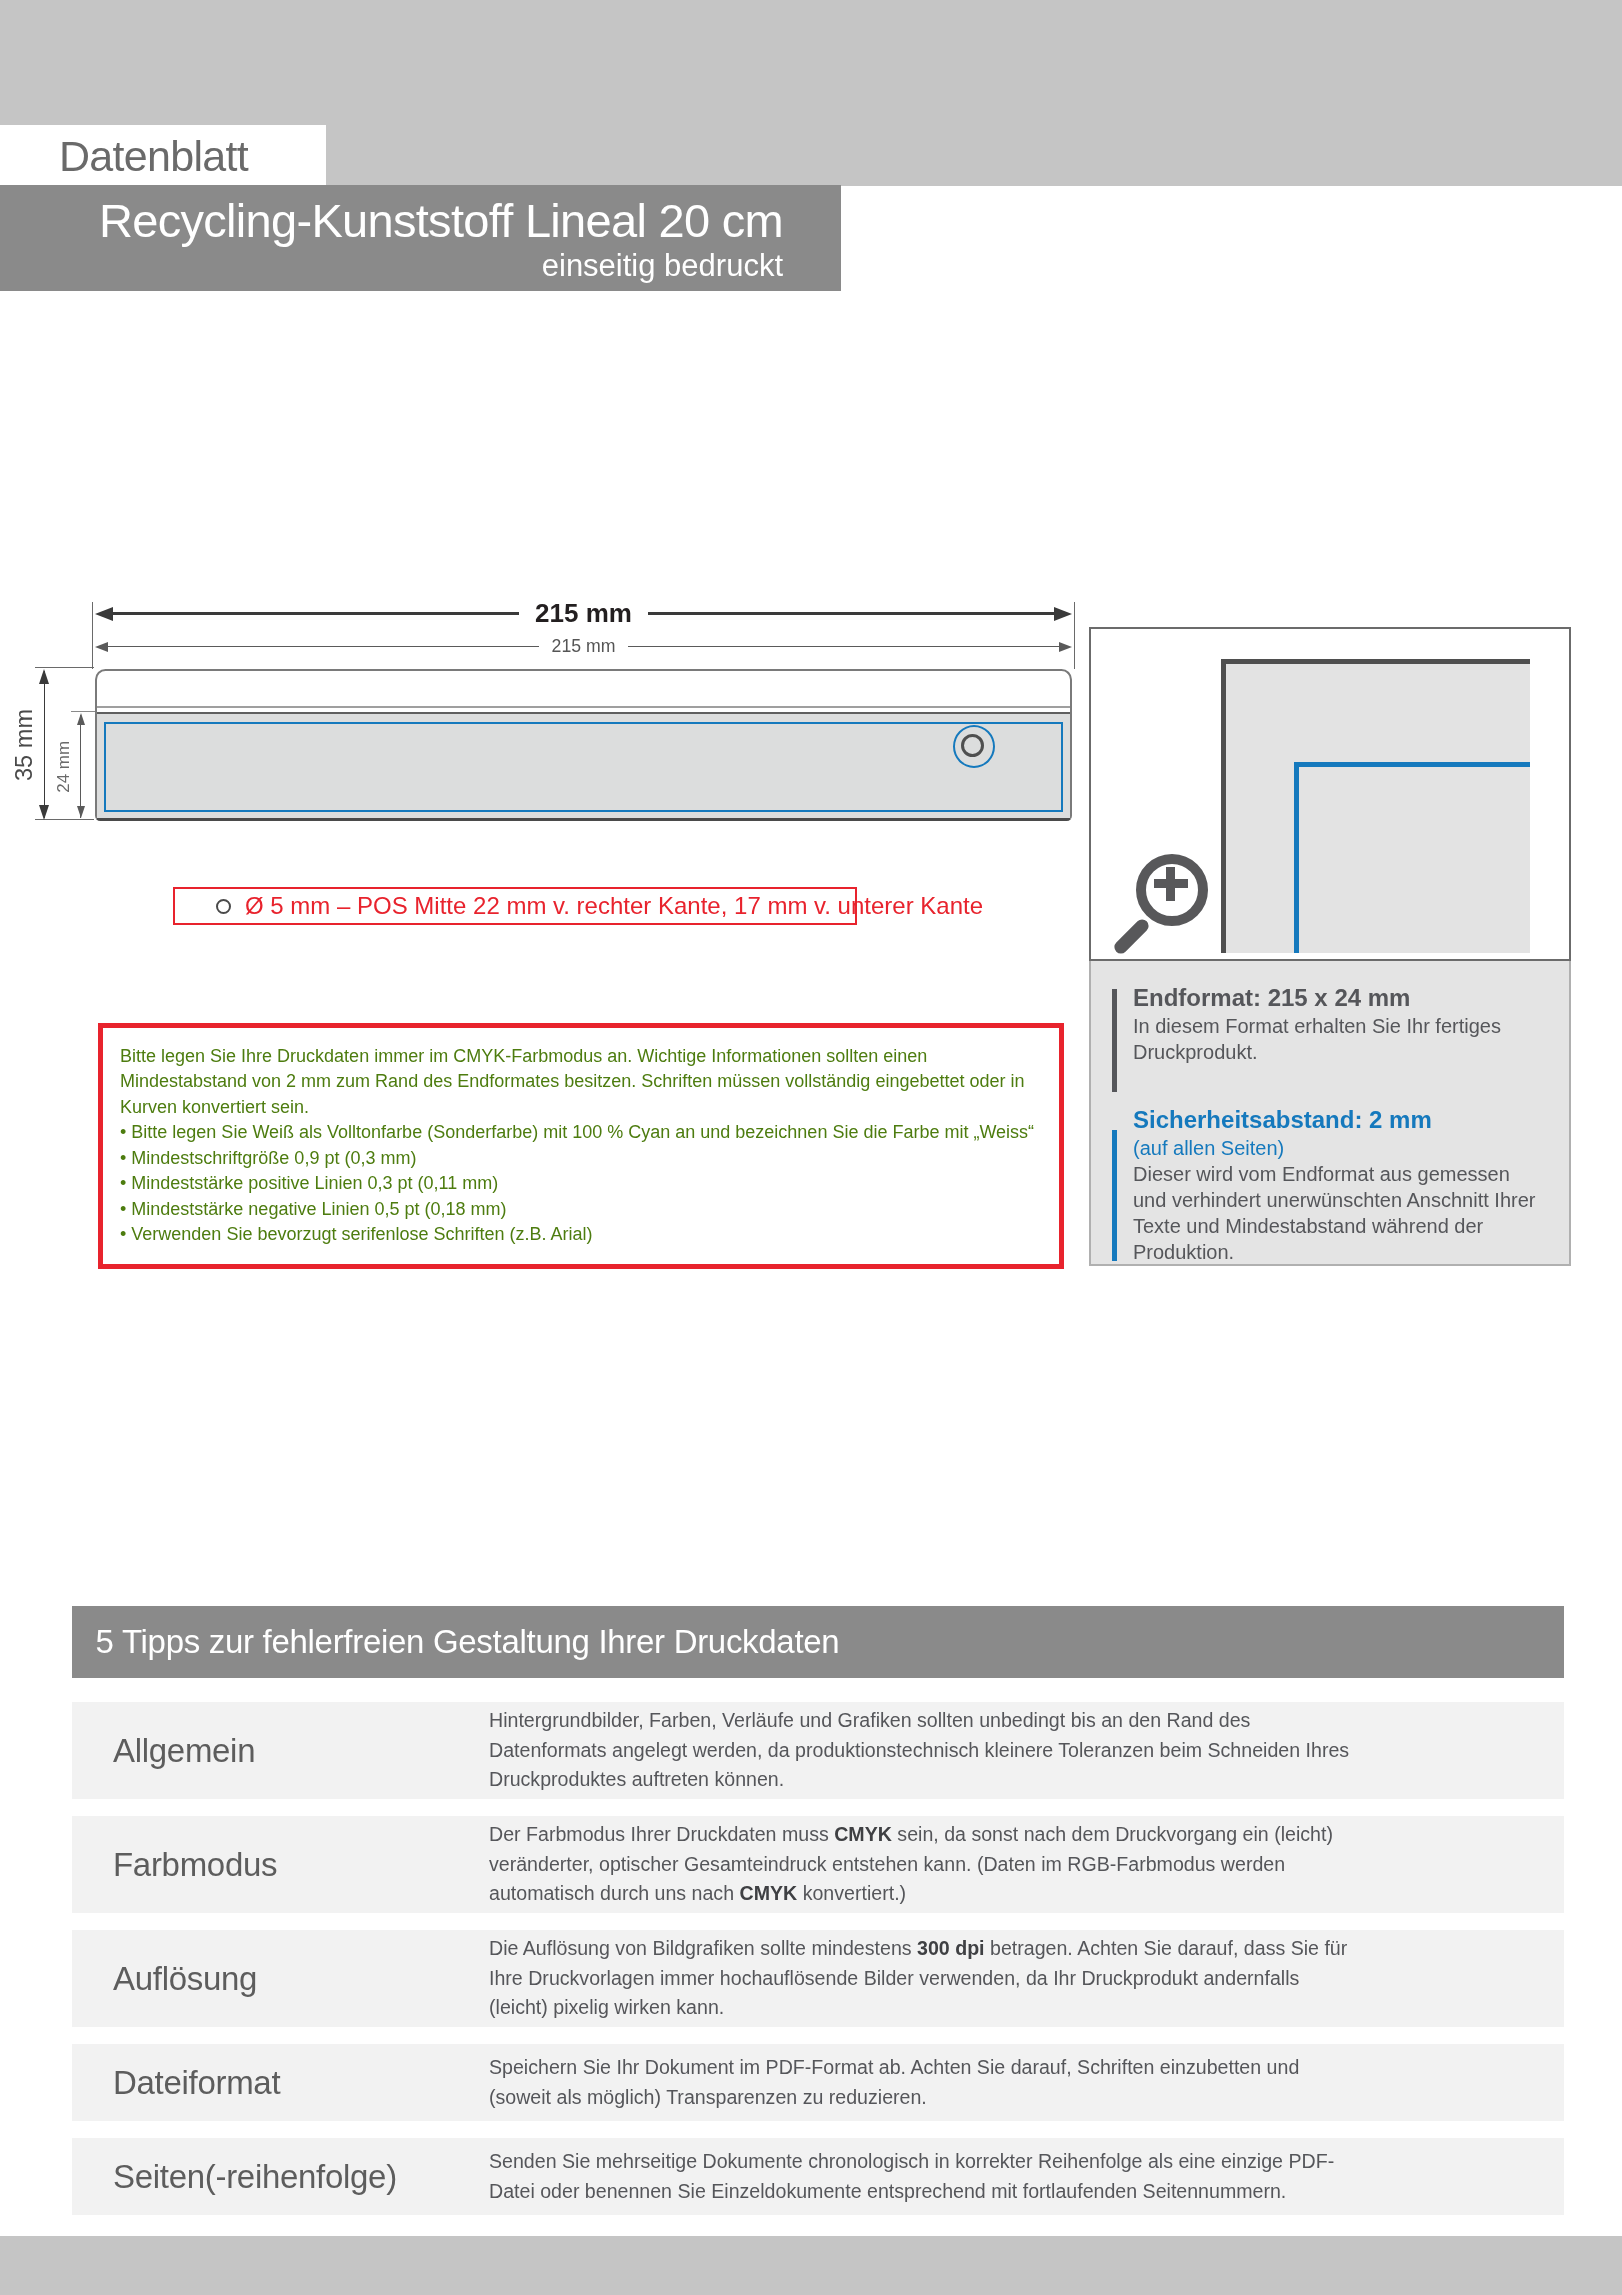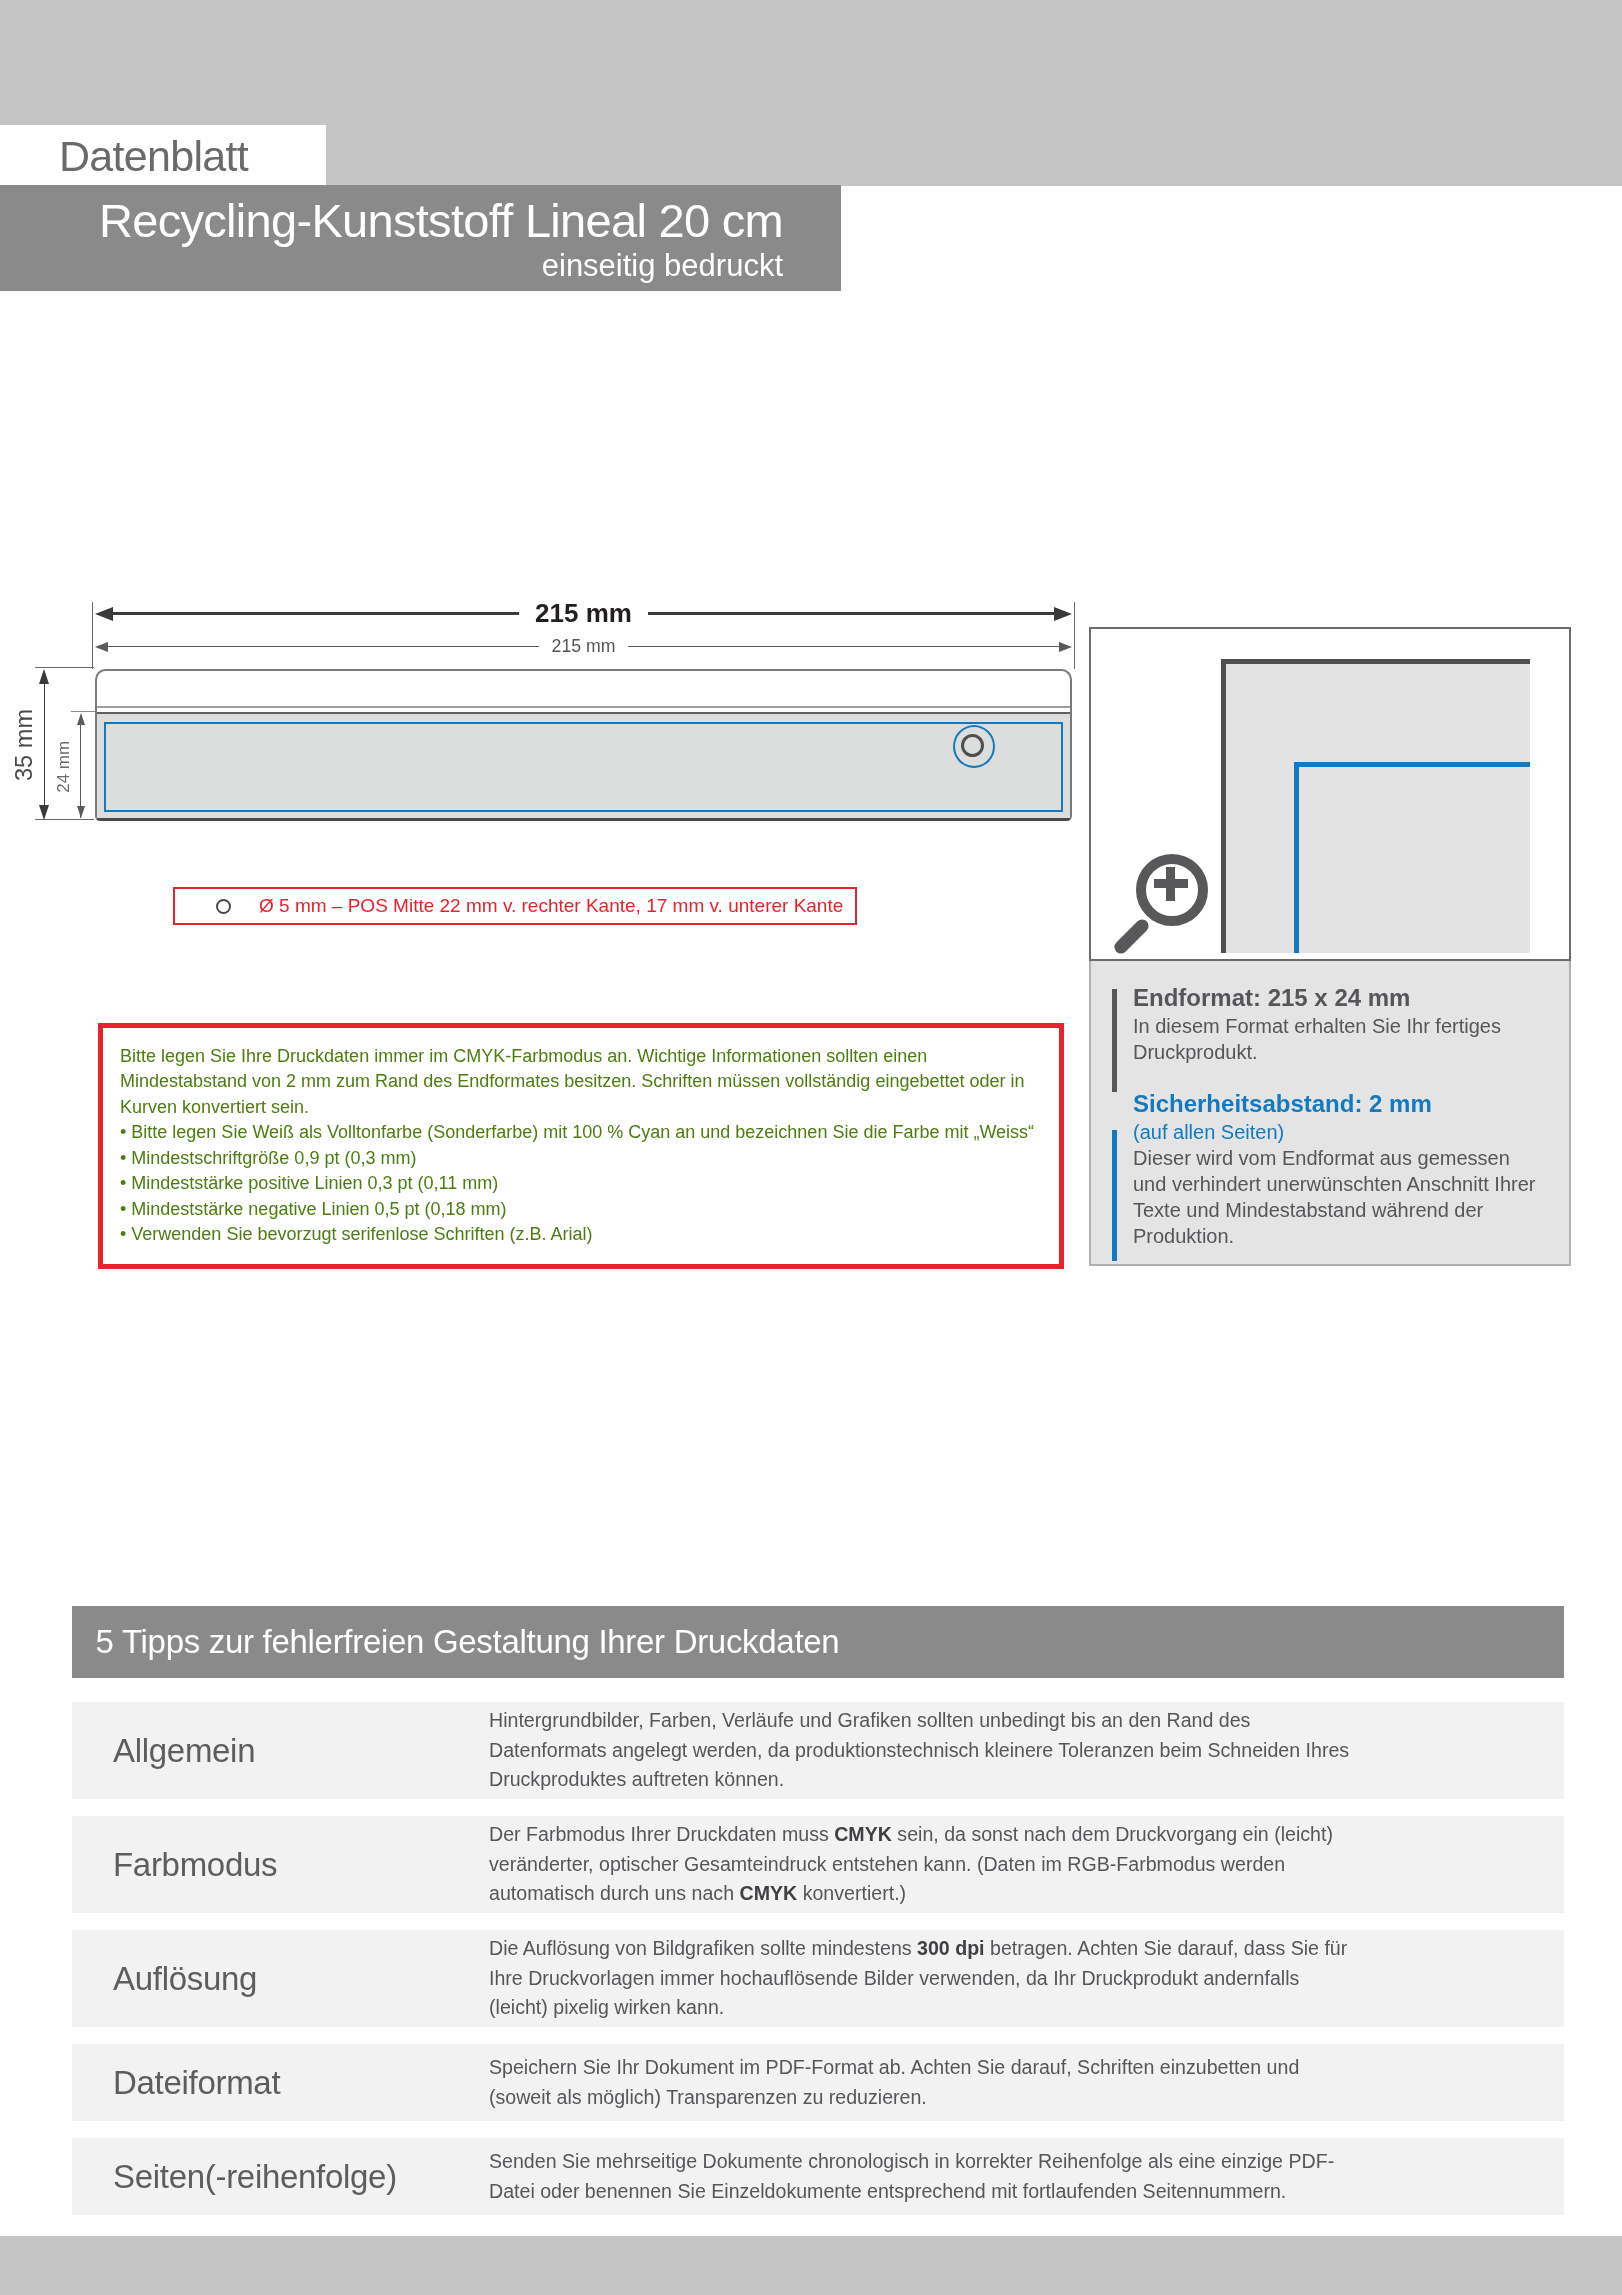--- a/index.html
+++ b/index.html
@@ -48,21 +48,21 @@
   .varrow-up{width:0;height:0;border-left:5.9px solid transparent;border-right:5.9px solid transparent;border-bottom:15.7px solid #3a3a3a;}
   .varrow-dn{width:0;height:0;border-left:5.9px solid transparent;border-right:5.9px solid transparent;border-top:15.7px solid #3a3a3a;}
   .varrow-up.small{border-left-width:4.6px;border-right-width:4.6px;border-bottom-width:12.4px;border-bottom-color:#5a5a5a;}
   .varrow-dn.small{border-left-width:4.6px;border-right-width:4.6px;border-top-width:12.4px;border-top-color:#5a5a5a;}
   .rot-lbl{transform:rotate(-90deg);text-align:center;color:#4a4a4a;white-space:nowrap;}
 
   
   .hole-note{left:173px;top:887px;width:684px;height:38px;border:2.6px solid #e8232d;background:#ffffff;
              display:flex;align-items:center;box-sizing:border-box;}
   .hole-note .ring{width:11px;height:11px;border:2.6px solid #4a4a4a;border-radius:50%;margin-left:41px;flex:0 0 auto;}
-  .hole-note .txt{color:#e8232d;font-size:19px;margin-left:28px;white-space:nowrap;}
+  .hole-note .txt{color:#e8232d;font-size:24px;margin-left:14px;white-space:nowrap;}
 
   
   .notes-box{left:98px;top:1023px;width:966px;height:246px;border:5.2px solid #e8232d;background:#ffffff;
              box-sizing:border-box;padding:15.7px 17px 0 17px;color:#4d7c0f;font-size:18px;line-height:25.5px;}
   .notes-box .bullet::before{content:"• ";}
 
   
   .zoom-box{left:1089px;top:627px;width:482px;height:334px;background:#ffffff;border:2.6px solid #6b6b6b;box-sizing:border-box;}
   .corner-dark-h{left:130px;top:30px;width:309px;height:5.2px;background:#4f4f4f;}
   .corner-dark-v{left:130px;top:30px;width:5.2px;height:294px;background:#4f4f4f;}
@@ -78,21 +78,21 @@
 
   .info-panel{left:1089px;top:961px;width:482px;height:305px;background:#e4e4e4;
               border:2px solid #b0b0b0;border-top:none;box-sizing:border-box;
               padding:22px 23.6px 0 42px;}
   .info-panel .h1{font-size:24px;font-weight:700;color:#55565a;line-height:30px;}
   .info-panel .body{font-size:20px;color:#55565a;line-height:26px;}
   .info-panel .h1.blue, .info-panel .body.blue{color:#1579bd;}
   .accent-bar{position:absolute;left:21px;width:5.2px;}
   .bar-dark{top:27.5px;height:103px;background:#55565a;}
   .bar-blue{top:169px;height:131px;background:#1579bd;}
-  .sec2{margin-top:24px;}
+  .sec2{margin-top:40px;}
 
   
   .tips-header{left:72px;top:1606px;width:1492px;height:72px;background:#8a8a8a;
                display:flex;align-items:center;padding-left:23.6px;box-sizing:border-box;}
   .tips-header span{color:#ffffff;font-size:33px;letter-spacing:-0.3px;}
   .tip-row{left:72px;width:1492px;background:#f2f2f2;display:flex;align-items:center;box-sizing:border-box;}
   .tip-row .lab{font-size:33px;color:#5d5d5d;padding-left:41px;width:417px;flex:0 0 auto;box-sizing:border-box;letter-spacing:-0.3px;}
   .tip-row .des{font-size:19.6px;line-height:29.4px;color:#55565a;width:870px;flex:0 0 auto;}
   .tip-row .des b{font-weight:700;color:#3f4043;text-align:right;}
   .r1{top:1702px;height:97px;}

